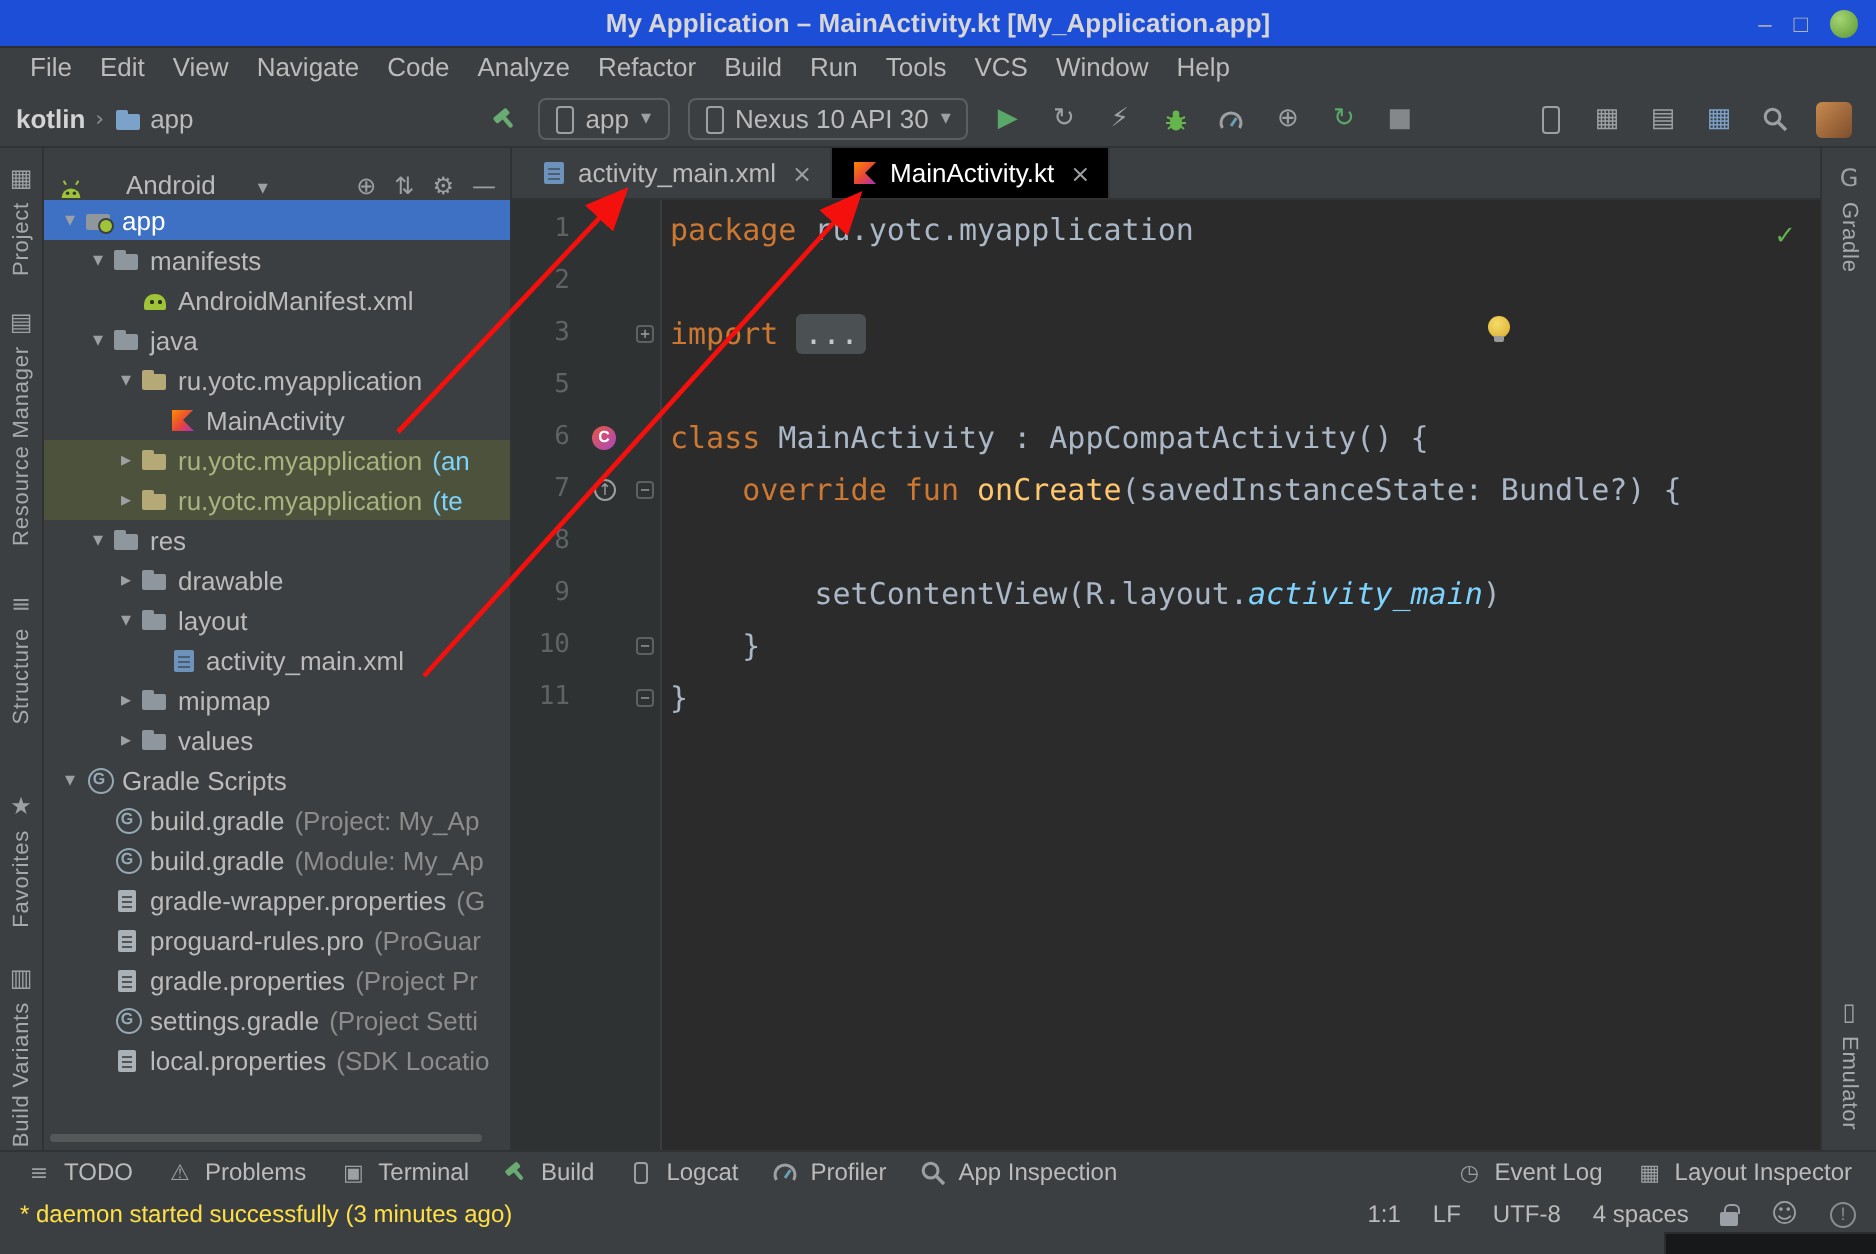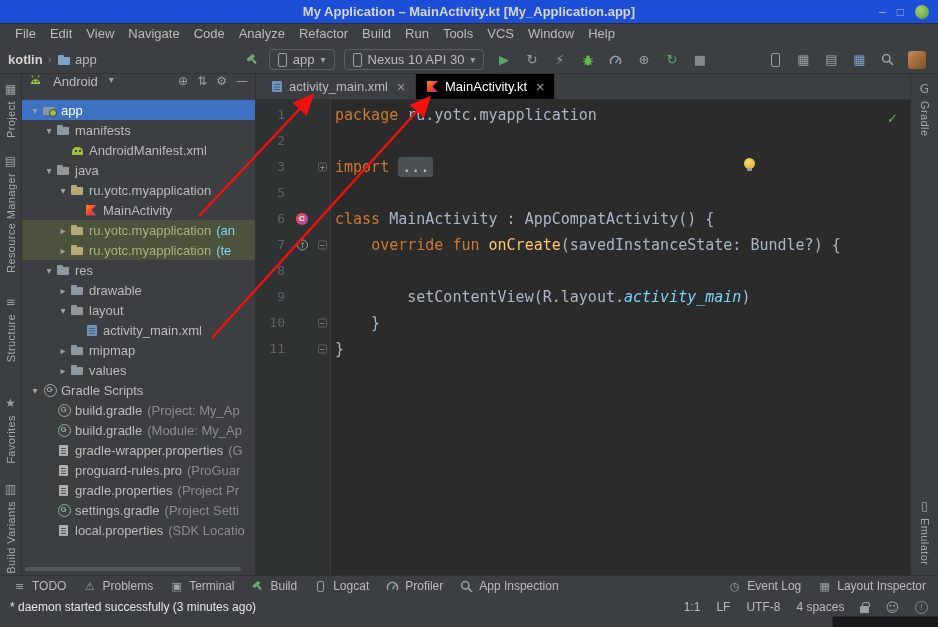--- a/index.html
+++ b/index.html
@@ -44,21 +44,21 @@
 .vtext-right{writing-mode:vertical-rl}
 .strip.left .strip-item:nth-child(1){margin-top:8px}
 .strip.left .strip-item:nth-child(2){margin-top:16px}
 .strip.left .strip-item:nth-child(3){margin-top:22px}
 .strip.left .strip-item:nth-child(4){margin-top:34px}
 .strip.left .strip-item:nth-child(5){margin-top:18px}
 .strip.right .strip-item:nth-child(1){margin-top:8px}
 .strip.right .strip-item:nth-child(2){margin-top:auto;margin-bottom:10px}
 
 .project{width:234px;flex:0 0 234px;background:#3c3f41;border-right:1px solid #303233;display:flex;flex-direction:column;position:relative}
-.project-header{height:26px;flex:0 0 26px;display:flex;align-items:flex-start;padding:0 7px;gap:11px;color:#bbbbbb;font-size:13px}
+.project-header{height:26px;flex:0 0 26px;display:flex;align-items:flex-end;padding:0 7px;gap:21px;color:#bbbbbb;font-size:13px}
 .hdr-chev{font-size:10px;color:#9da0a2}
 .hdr-icons{margin-left:auto;display:flex;align-items:center;gap:9px}
 .hdr-icon{color:#9da0a2;font-size:12px}
 .tree{flex:1;overflow:hidden;font-size:13px;color:#bbbbbb}
 .tree-row{height:20px;display:flex;align-items:center;white-space:nowrap;overflow:hidden}
 .tree-row.selected{background:#3e71c4;color:#ffffff}
 .tree-row.test{background:#4c523c;color:#a9b37f}
 .chev{width:14px;flex:0 0 14px;font-size:10px;color:#9da0a2;text-align:center}
 .tlabel{margin-left:4px}
 .tsuffix{margin-left:5px;color:#8c8c8c}
@@ -104,21 +104,21 @@
 .bulb{position:absolute;left:488px;top:58px;width:11px;height:11px;border-radius:50%;background:radial-gradient(circle at 40% 35%,#f5dd6a,#d9a92a);z-index:2}
 .bulb::after{content:"";position:absolute;left:3px;top:10px;width:5px;height:3px;background:#9a9a9a;border-radius:0 0 1px 1px}
 
 .bottombar{height:21px;flex:0 0 21px;background:#3c3f41;border-top:1px solid #303233;display:flex;align-items:center;font-size:12px;color:#bbbbbb;padding:0 4px}
 .bb-left,.bb-right{display:flex;align-items:center;height:100%}
 .bb-right{margin-left:auto}
 .bb-item{display:flex;align-items:center;gap:5px;padding:0 8px;height:100%}
 .bb-item .tb-icon{font-size:11px;color:#9da0a2}
 .bb-item .i-phone{width:7px;height:11px;border-width:1px}
 .statusbar{height:31px;flex:0 0 31px;background:#3c3f41;display:flex;align-items:flex-start;padding:4px 10px 0 10px;font-size:12px;color:#bbbbbb;position:relative}
-.sb-message{color:#e5e5e5}
+.sb-message{color:#fde047}
 .sb-right{margin-left:auto;display:flex;align-items:center;gap:16px}
 .i-lock{position:relative;width:9px;height:7px;background:#9aa0a6;border-radius:1px;margin-top:4px}
 .i-lock::before{content:"";position:absolute;top:-4px;left:1.5px;width:6px;height:4px;border:1.2px solid #9aa0a6;border-bottom:none;border-radius:3px 3px 0 0}
 .sb-smiley{font-size:13px;color:#9da0a2;line-height:13px}
 .sb-circle{width:13px;height:13px;border-radius:50%;border:1px solid #8a8d8f;color:#8a8d8f;font-size:9px;line-height:11px;text-align:center}
 .popup-edge{position:absolute;right:0;bottom:0;width:106px;height:11px;background:#161819;border-top:1px solid #2a2c2d;border-left:1px solid #2a2c2d;z-index:30}
 
 .arrows{position:absolute;inset:0;z-index:60;pointer-events:none}
 </style>
 </head>

